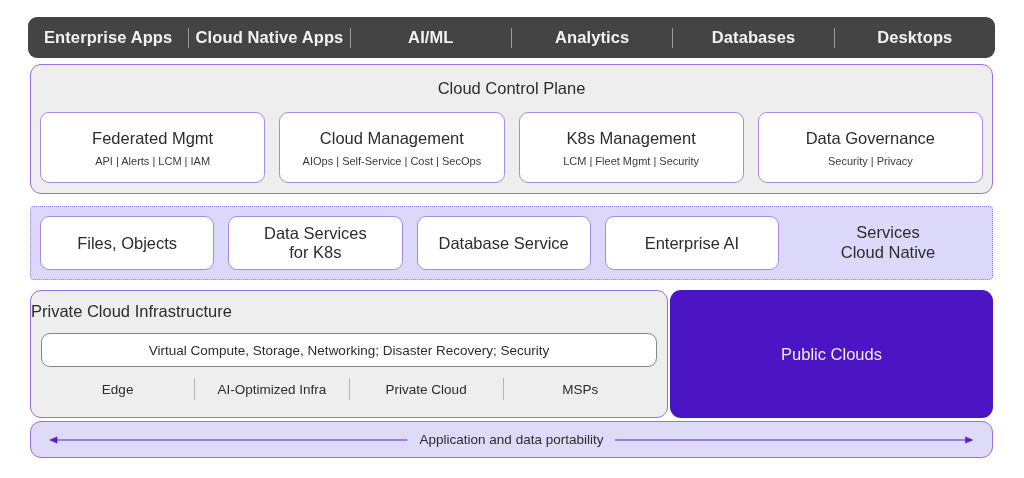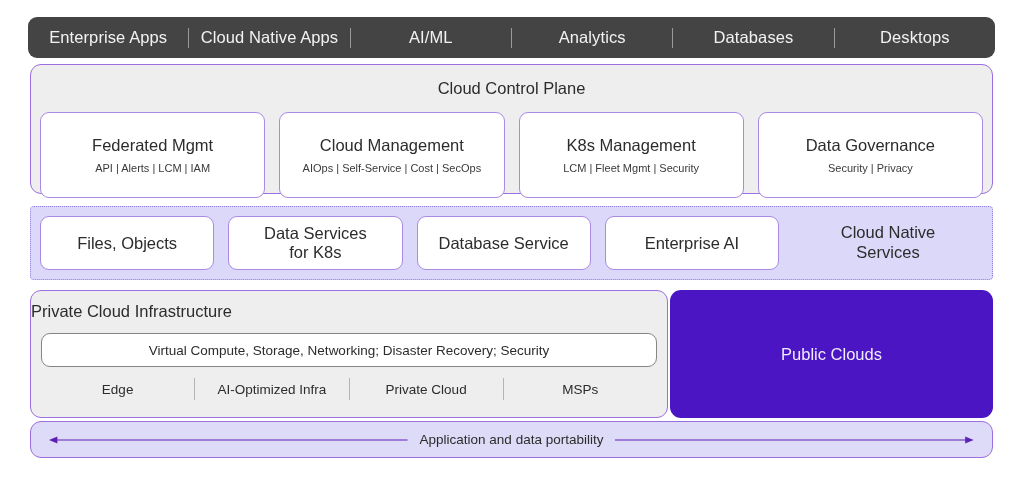--- a/index.html
+++ b/index.html
@@ -30,20 +30,21 @@
     position: absolute;
     left: 28px;
     top: 17px;
     width: 967px;
     height: 41px;
     background: #444444;
     border-radius: 9px;
     display: flex;
     align-items: center;
     box-sizing: border-box;
+    font-weight: bold;
   }
   .workload-item {
     flex: 1 1 0;
     text-align: center;
     color: #f2f2f2;
     font-size: 16.5px;
     letter-spacing: 0.1px;
     white-space: nowrap;
   }
   .workload-sep {
@@ -77,21 +78,21 @@
   .cp-cards {
     position: absolute;
     left: 9px;
     top: 47px;
     right: 9px;
     display: flex;
     gap: 14px;
   }
   .cp-card {
     flex: 1 1 0;
-    height: 86px;
+    height: 71px;
     background: #ffffff;
     border: 1.4px solid #a98ae4;
     border-radius: 9px;
     box-sizing: border-box;
     display: flex;
     flex-direction: column;
     align-items: center;
     justify-content: center;
     gap: 7px;
   }
@@ -301,22 +302,22 @@
         <div>for K8s</div>
       </div>
     </div>
     <div class="cns-card">
       <span>Database Service</span>
     </div>
     <div class="cns-card">
       <span>Enterprise AI</span>
     </div>
     <div class="cns-label">
+      <div>Services</div>
       <div>Cloud Native</div>
-      <div>Services</div>
     </div>
   </div>
 
   <div class="private-cloud">
     <div class="pc-title">Private Cloud Infrastructure</div>
     <div class="pc-strip">Virtual Compute, Storage, Networking; Disaster Recovery; Security</div>
     <div class="pc-foot">
       <div class="pc-foot-item">Edge</div>
       <div class="pc-foot-sep"></div>
       <div class="pc-foot-item">AI-Optimized Infra</div>

